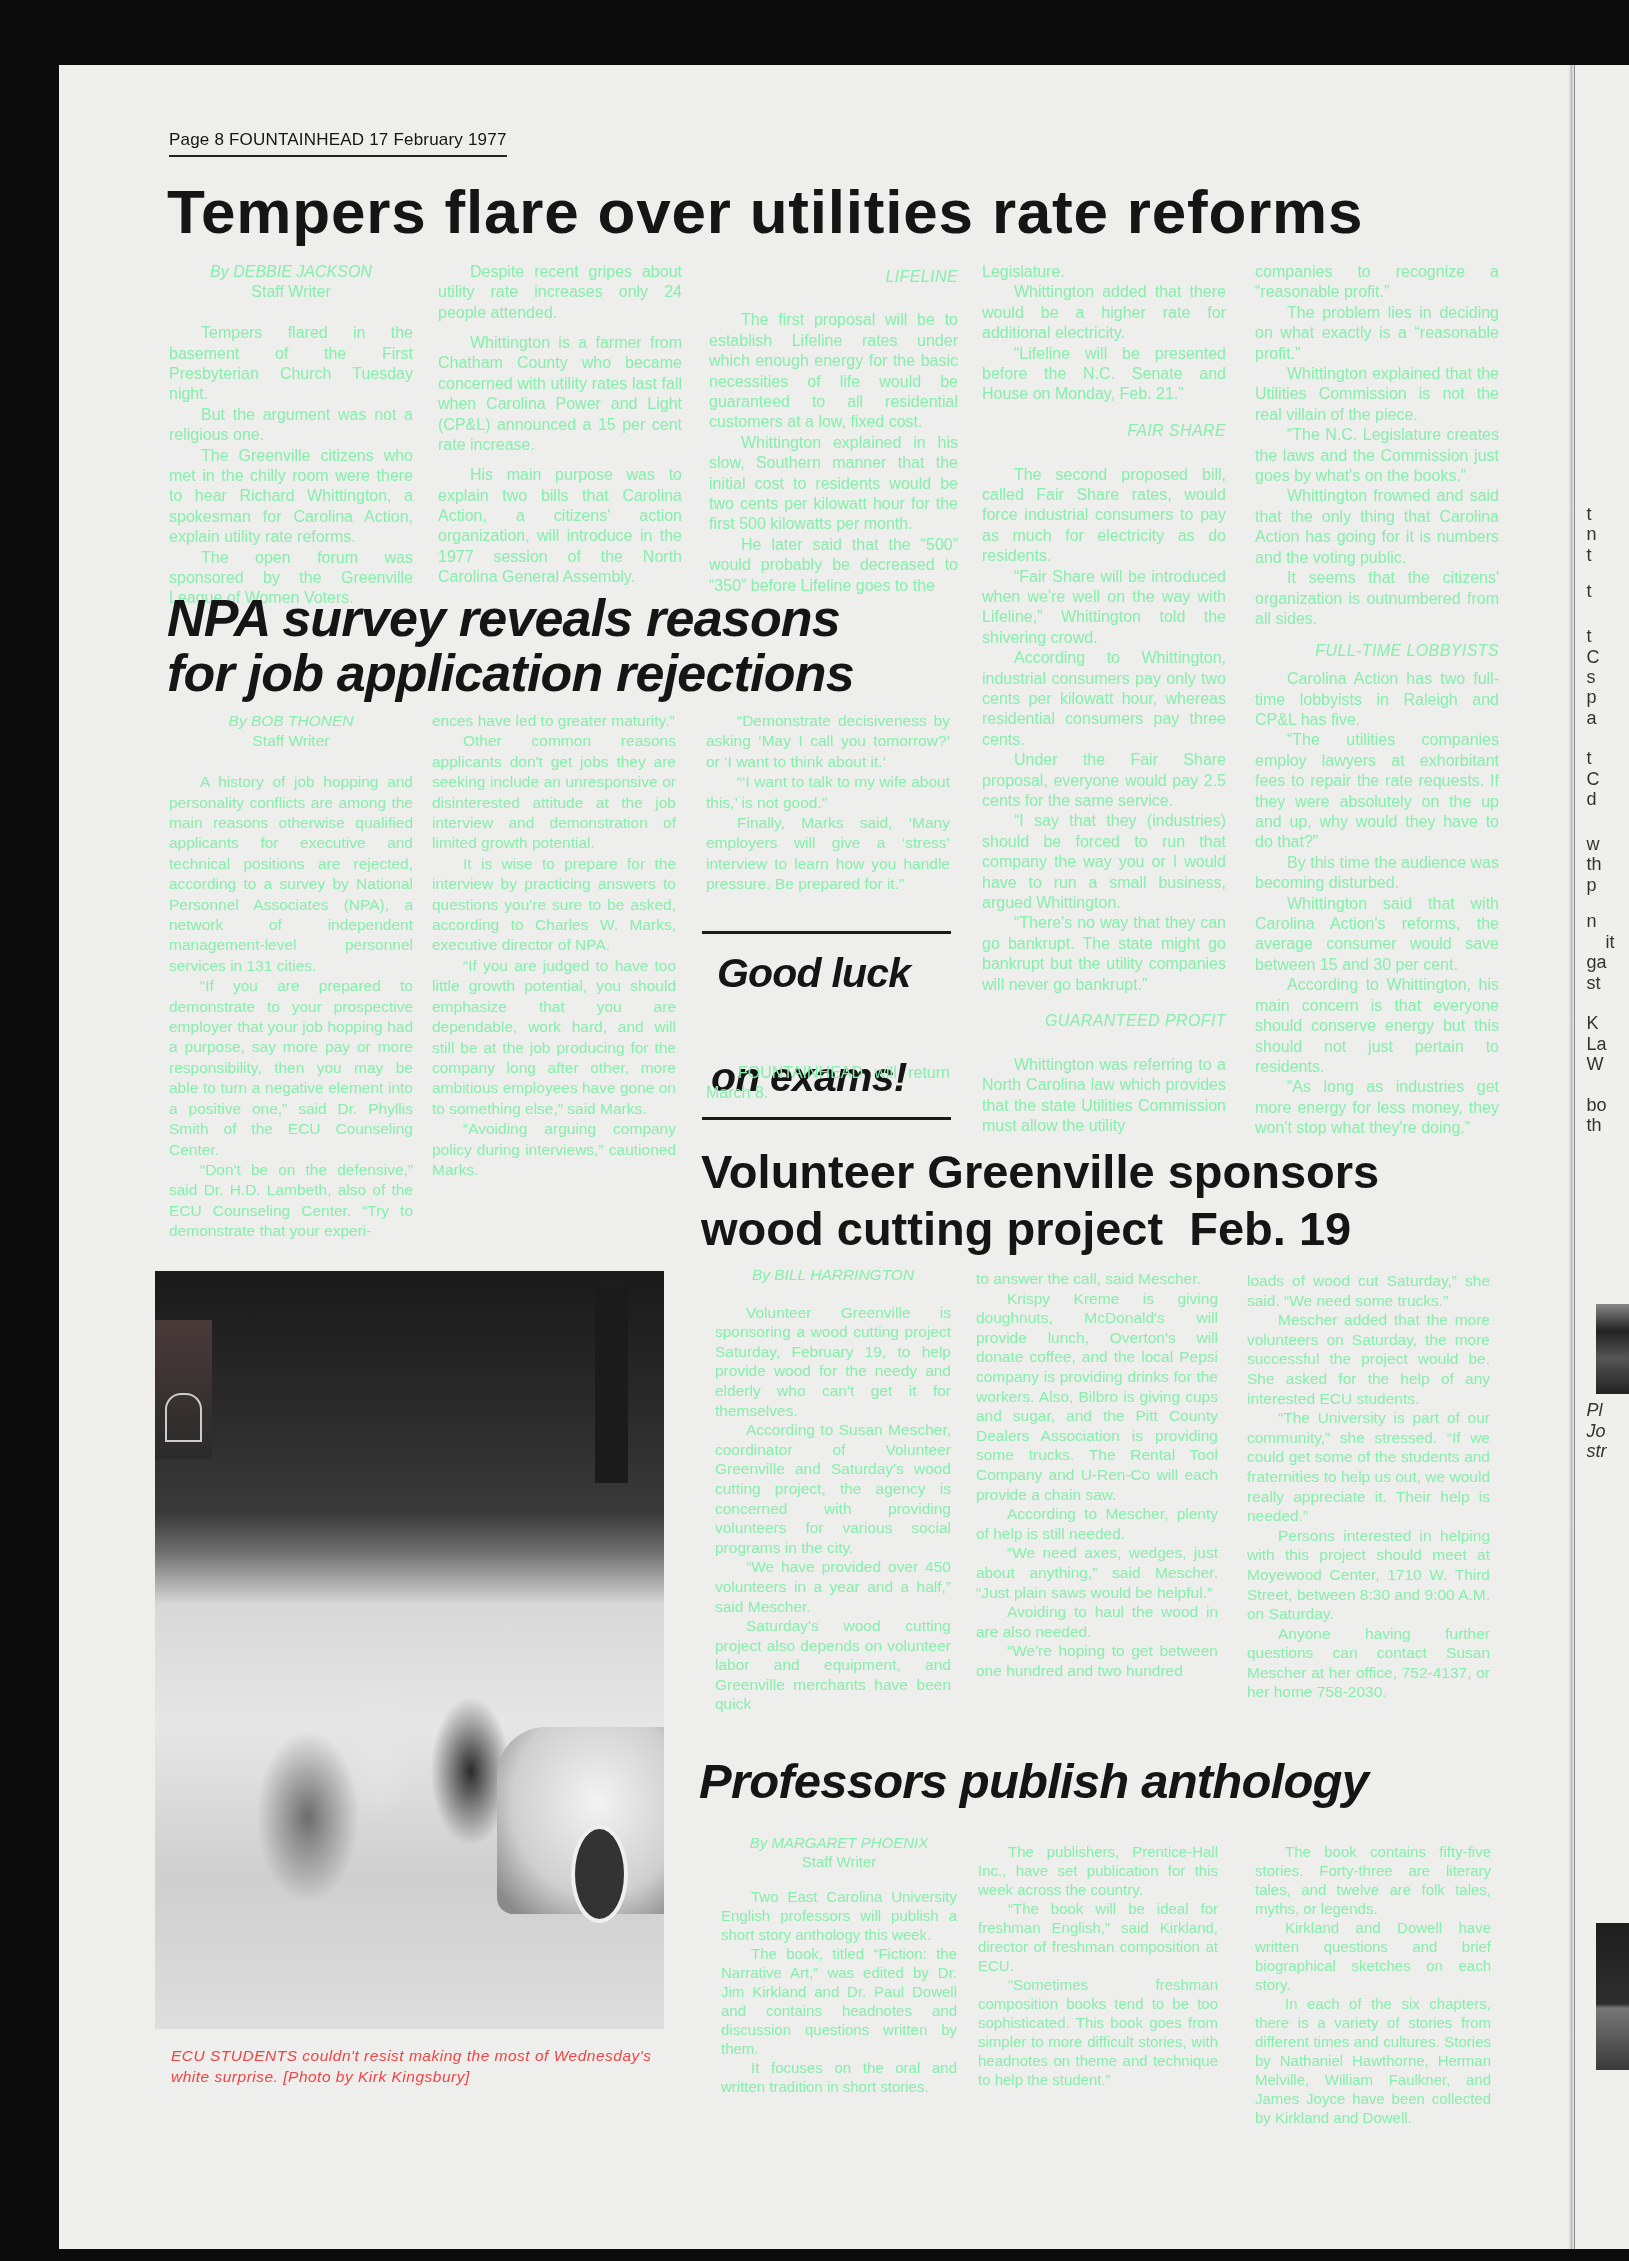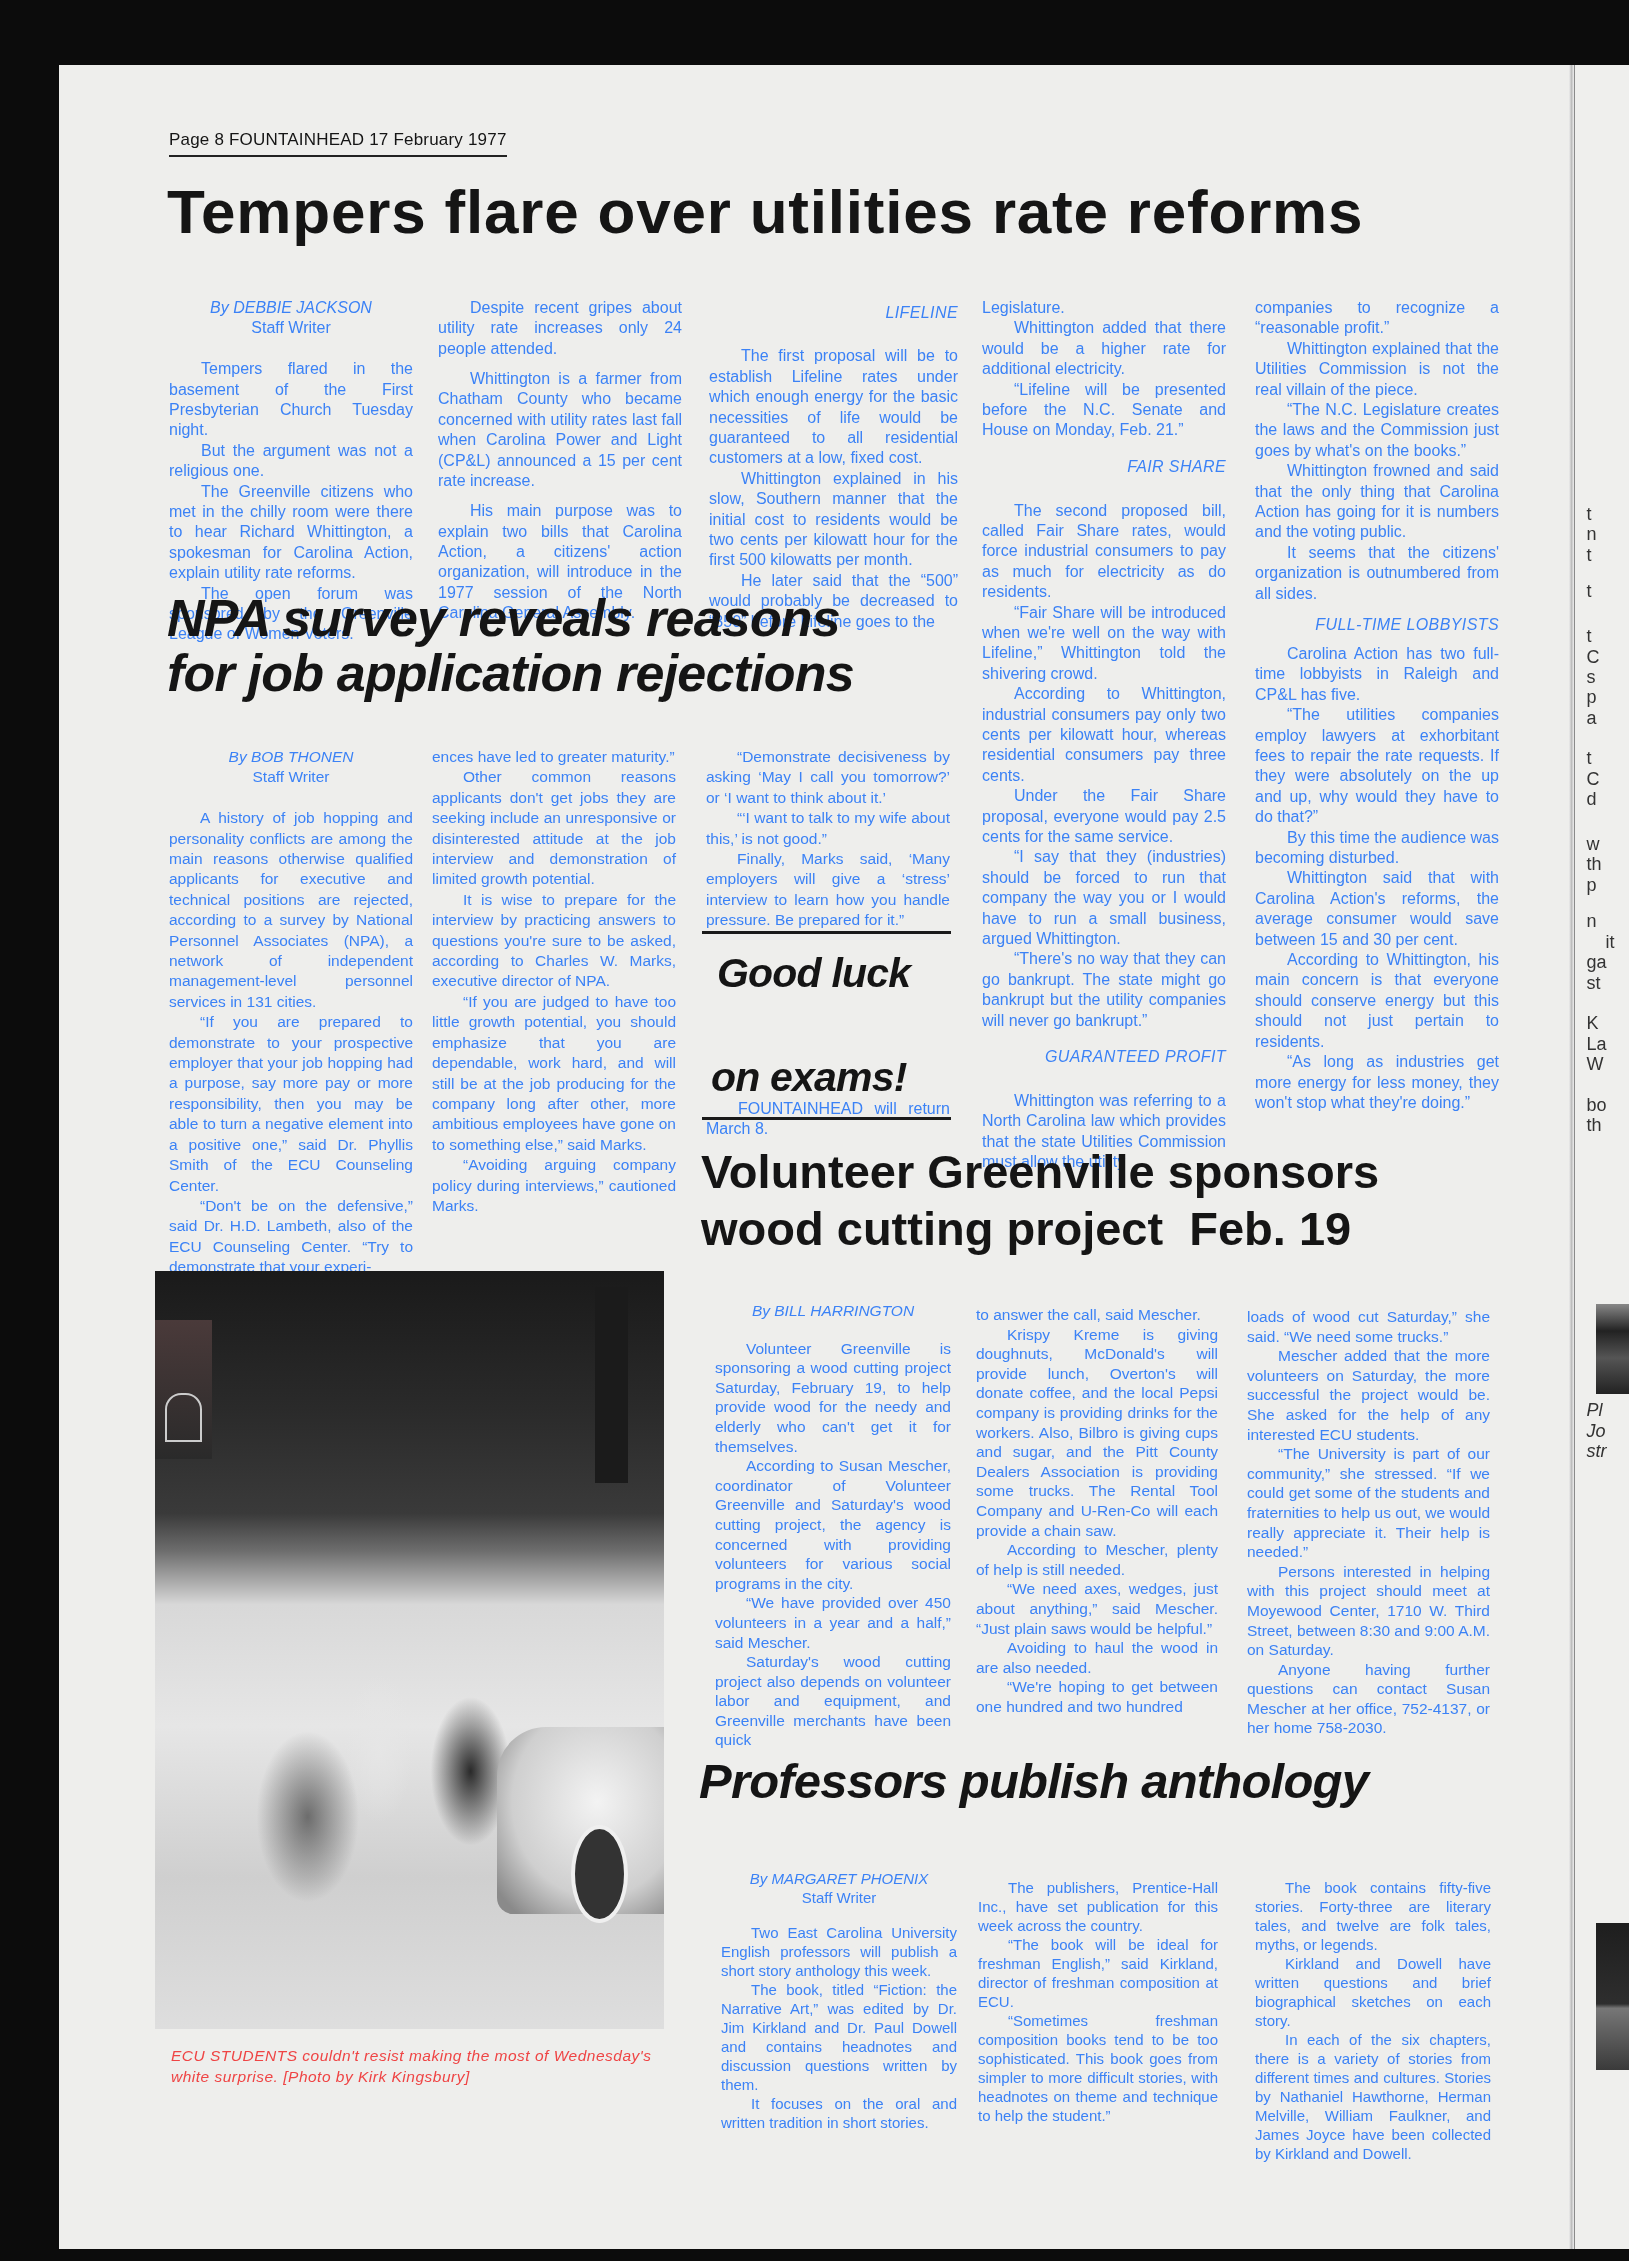--- a/index.html
+++ b/index.html
@@ -21,21 +21,21 @@
   .next-page .img1 { position:absolute; left: 21px; top: 1239px; width: 34px; height: 90px; background: linear-gradient(#888,#222 30%,#555 60%,#222); }
   .next-page .img2 { position:absolute; left: 21px; top: 1858px; width: 34px; height: 147px; background: linear-gradient(#1e1e1e,#2e2e2e 55%,#777 58%,#3a3a3a); }
   .abs { position: absolute; }
   .folio {
     left: 169px; top: 130px; font-size: 17px; font-weight: normal; letter-spacing: 0.2px;
     padding-bottom: 4.9px; border-bottom: 2.4px solid #222; width: 338px;
   }
   .hl-main { left: 167px; top: 175px; font-size: 62px; font-weight: 900; letter-spacing: 0.8px; font-family: "Liberation Sans", sans-serif; line-height: 73px; white-space: nowrap; transform: scaleX(1.0); transform-origin: left; }
   .hl-italic { font-style: italic; font-weight: 900; letter-spacing: -0.8px; }
   .col {
-    position: absolute; font-size: 16px; line-height: 20.4px; text-align: justify; color: #3b82f6; margin-top: 36px;
+    position: absolute; font-size: 16px; line-height: 20.4px; text-align: justify; color: #86efac;
   }
   .col p { margin: 0; text-indent: 2em; }
   .col p.cont { text-indent: 0; }
   .byline { text-align: center; font-style: italic; text-indent: 0 !important; }
   .staff { text-align: center; text-indent: 0 !important; margin-bottom: 20.4px !important; }
   .subhead { text-align: right; font-style: italic; text-indent: 0 !important; margin: 4.9px 0 23px !important; letter-spacing: 0.4px; }
   .gap { height: 9.8px; }
   .rule { position: absolute; background: #1a1a1a; height: 3.3px; }
   .goodluck { position: absolute; font-size: 41px; font-weight: 900; font-style: italic; line-height: 57px; letter-spacing: -0.8px; }
   .photo {
@@ -130,20 +130,21 @@
   <p>According to Whittington, industrial consumers pay only two cents per kilowatt hour, whereas residential consumers pay three cents.</p>
   <p>Under the Fair Share proposal, everyone would pay 2.5 cents for the same service.</p>
   <p>“I say that they (industries) should be forced to run that company the way you or I would have to run a small business, argued Whittington.</p>
   <p>“There's no way that they can go bankrupt. The state might go bankrupt but the utility companies will never go bankrupt.”</p>
   <p class="subhead" style="margin-top:16.3px !important;">GUARANTEED PROFIT</p>
   <p>Whittington was referring to a North Carolina law which provides that the state Utilities Commission must allow the utility</p>
 </div>
 
 <div class="col" style="left:1255px; top:262px; width:244px;">
   <p class="cont">companies to recognize a “reasonable profit.”</p>
+  <p>The problem lies in deciding on what exactly is a “reasonable profit.”</p>
   <p>Whittington explained that the Utilities Commission is not the real villain of the piece.</p>
   <p>“The N.C. Legislature creates the laws and the Commission just goes by what's on the books.”</p>
   <p>Whittington frowned and said that the only thing that Carolina Action has going for it is numbers and the voting public.</p>
   <p>It seems that the citizens' organization is outnumbered from all sides.</p>
   <p class="subhead" style="margin:11.4px 0 8.1px !important;">FULL-TIME LOBBYISTS</p>
   <p>Carolina Action has two full-time lobbyists in Raleigh and CP&amp;L has five.</p>
   <p>“The utilities companies employ lawyers at exhorbitant fees to repair the rate requests. If they were absolutely on the up and up, why would they have to do that?”</p>
   <p>By this time the audience was becoming disturbed.</p>
   <p>Whittington said that with Carolina Action's reforms, the average consumer would save between 15 and 30 per cent.</p>
   <p>According to Whittington, his main concern is that everyone should conserve energy but this should not just pertain to residents.</p>

